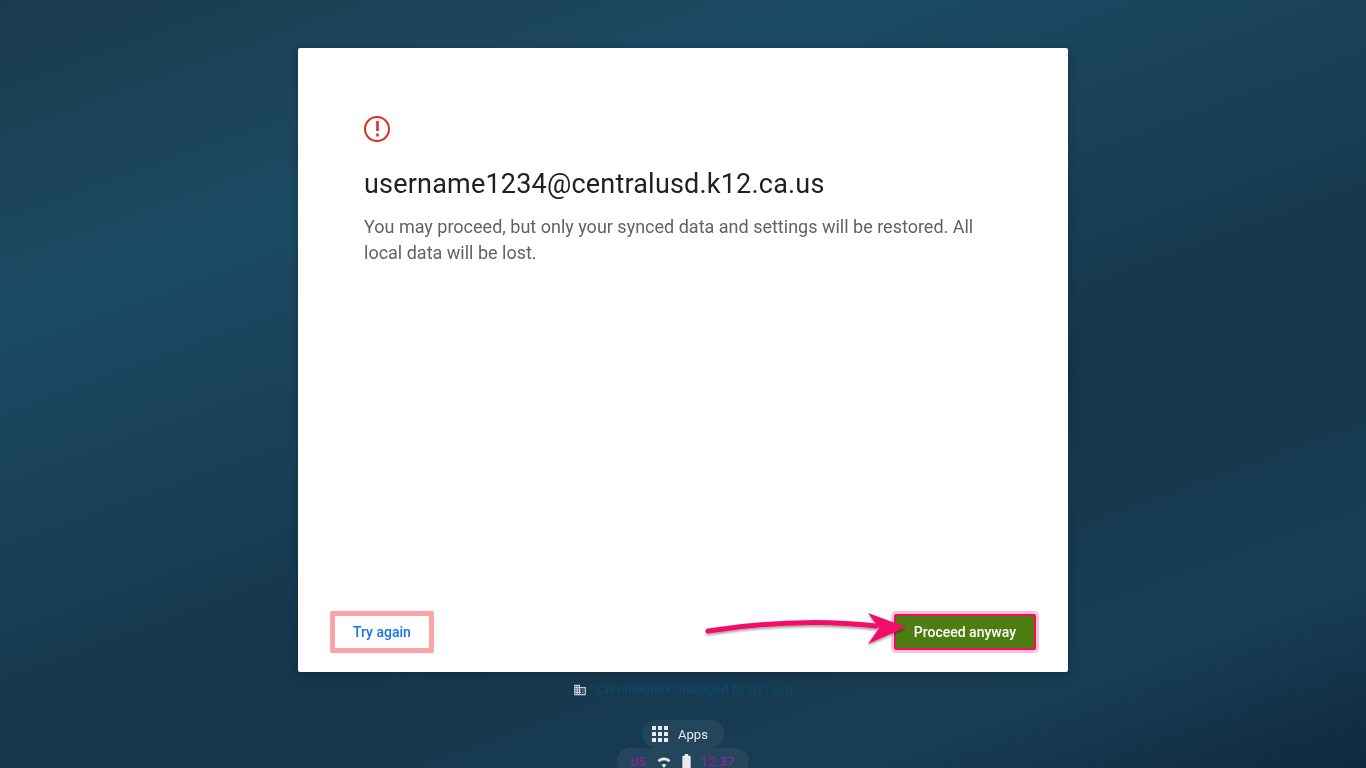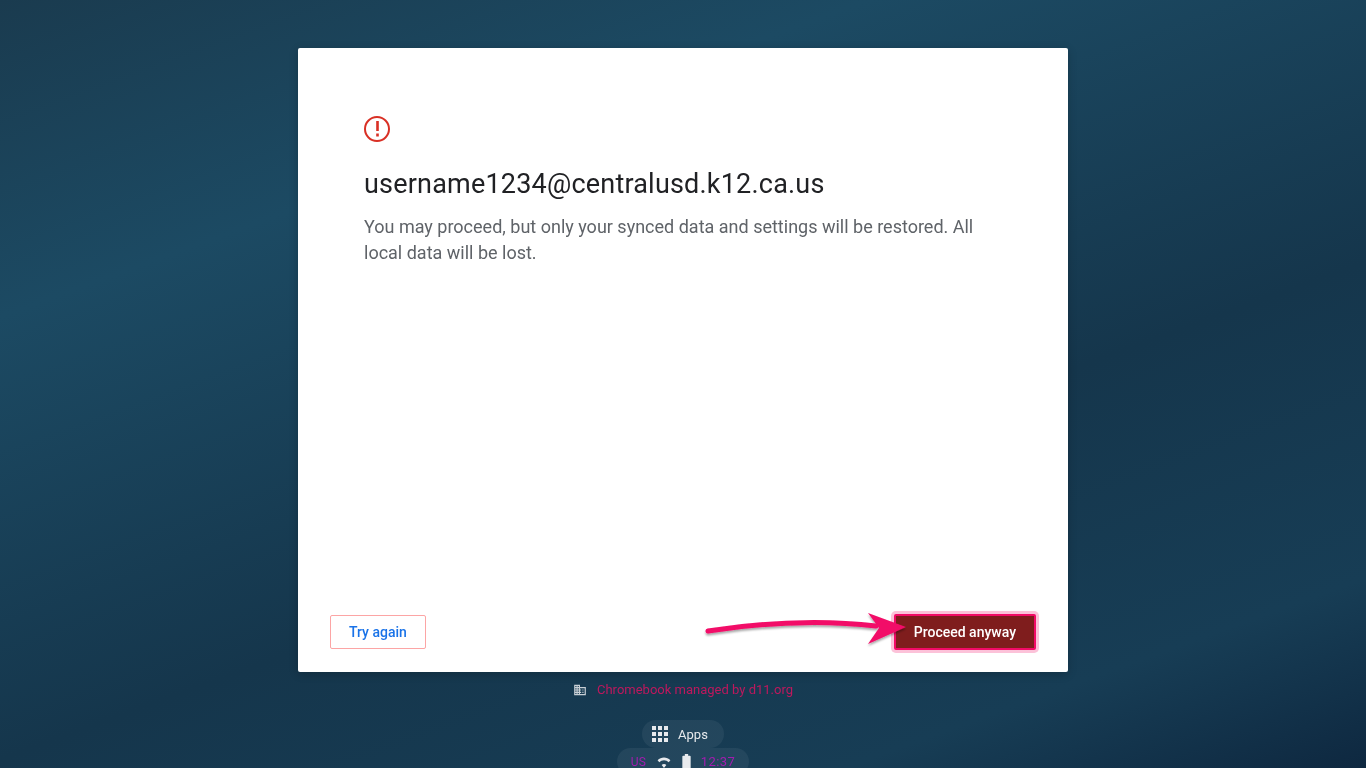--- a/index.html
+++ b/index.html
@@ -57,45 +57,45 @@
       font-size: 14px;
       font-weight: 500;
       padding: 8px 18px;
       border-radius: 2px;
       cursor: pointer;
       user-select: none;
     }
     .btn-ghost {
       color: #1a73e8;
       background: #fff;
-      border: 1px solid #fca5a5;
+      border: 5px solid #fca5a5;
     }
     .btn-primary {
       color: #fff;
-      background: #7f1d1d;
+      background: #4d7c0f;
       border: 1px solid #1a73e8;
       position: relative;
     }
     .btn-primary-highlight {
       box-shadow: 0 0 0 3px rgba(242,11,103,.25);
       border: 2px solid #f20b67;
       position: relative;
     }
     .annotation-arrow {
       position: absolute;
       left: 700px;
       top: 611px;
       pointer-events: none;
     }
     .managed-bar {
       position: absolute;
       left: 0; right: 0;
       top: 682px;
       text-align: center;
-      color: #be185d;
+      color: #0c4a6e;
       font-size: 13px;
       display: flex;
       align-items: center;
       justify-content: center;
       gap: 10px;
     }
     .managed-bar svg { opacity: .85; }
     .shelf {
       position: absolute;
       left: 0; right: 0; bottom: 0;

